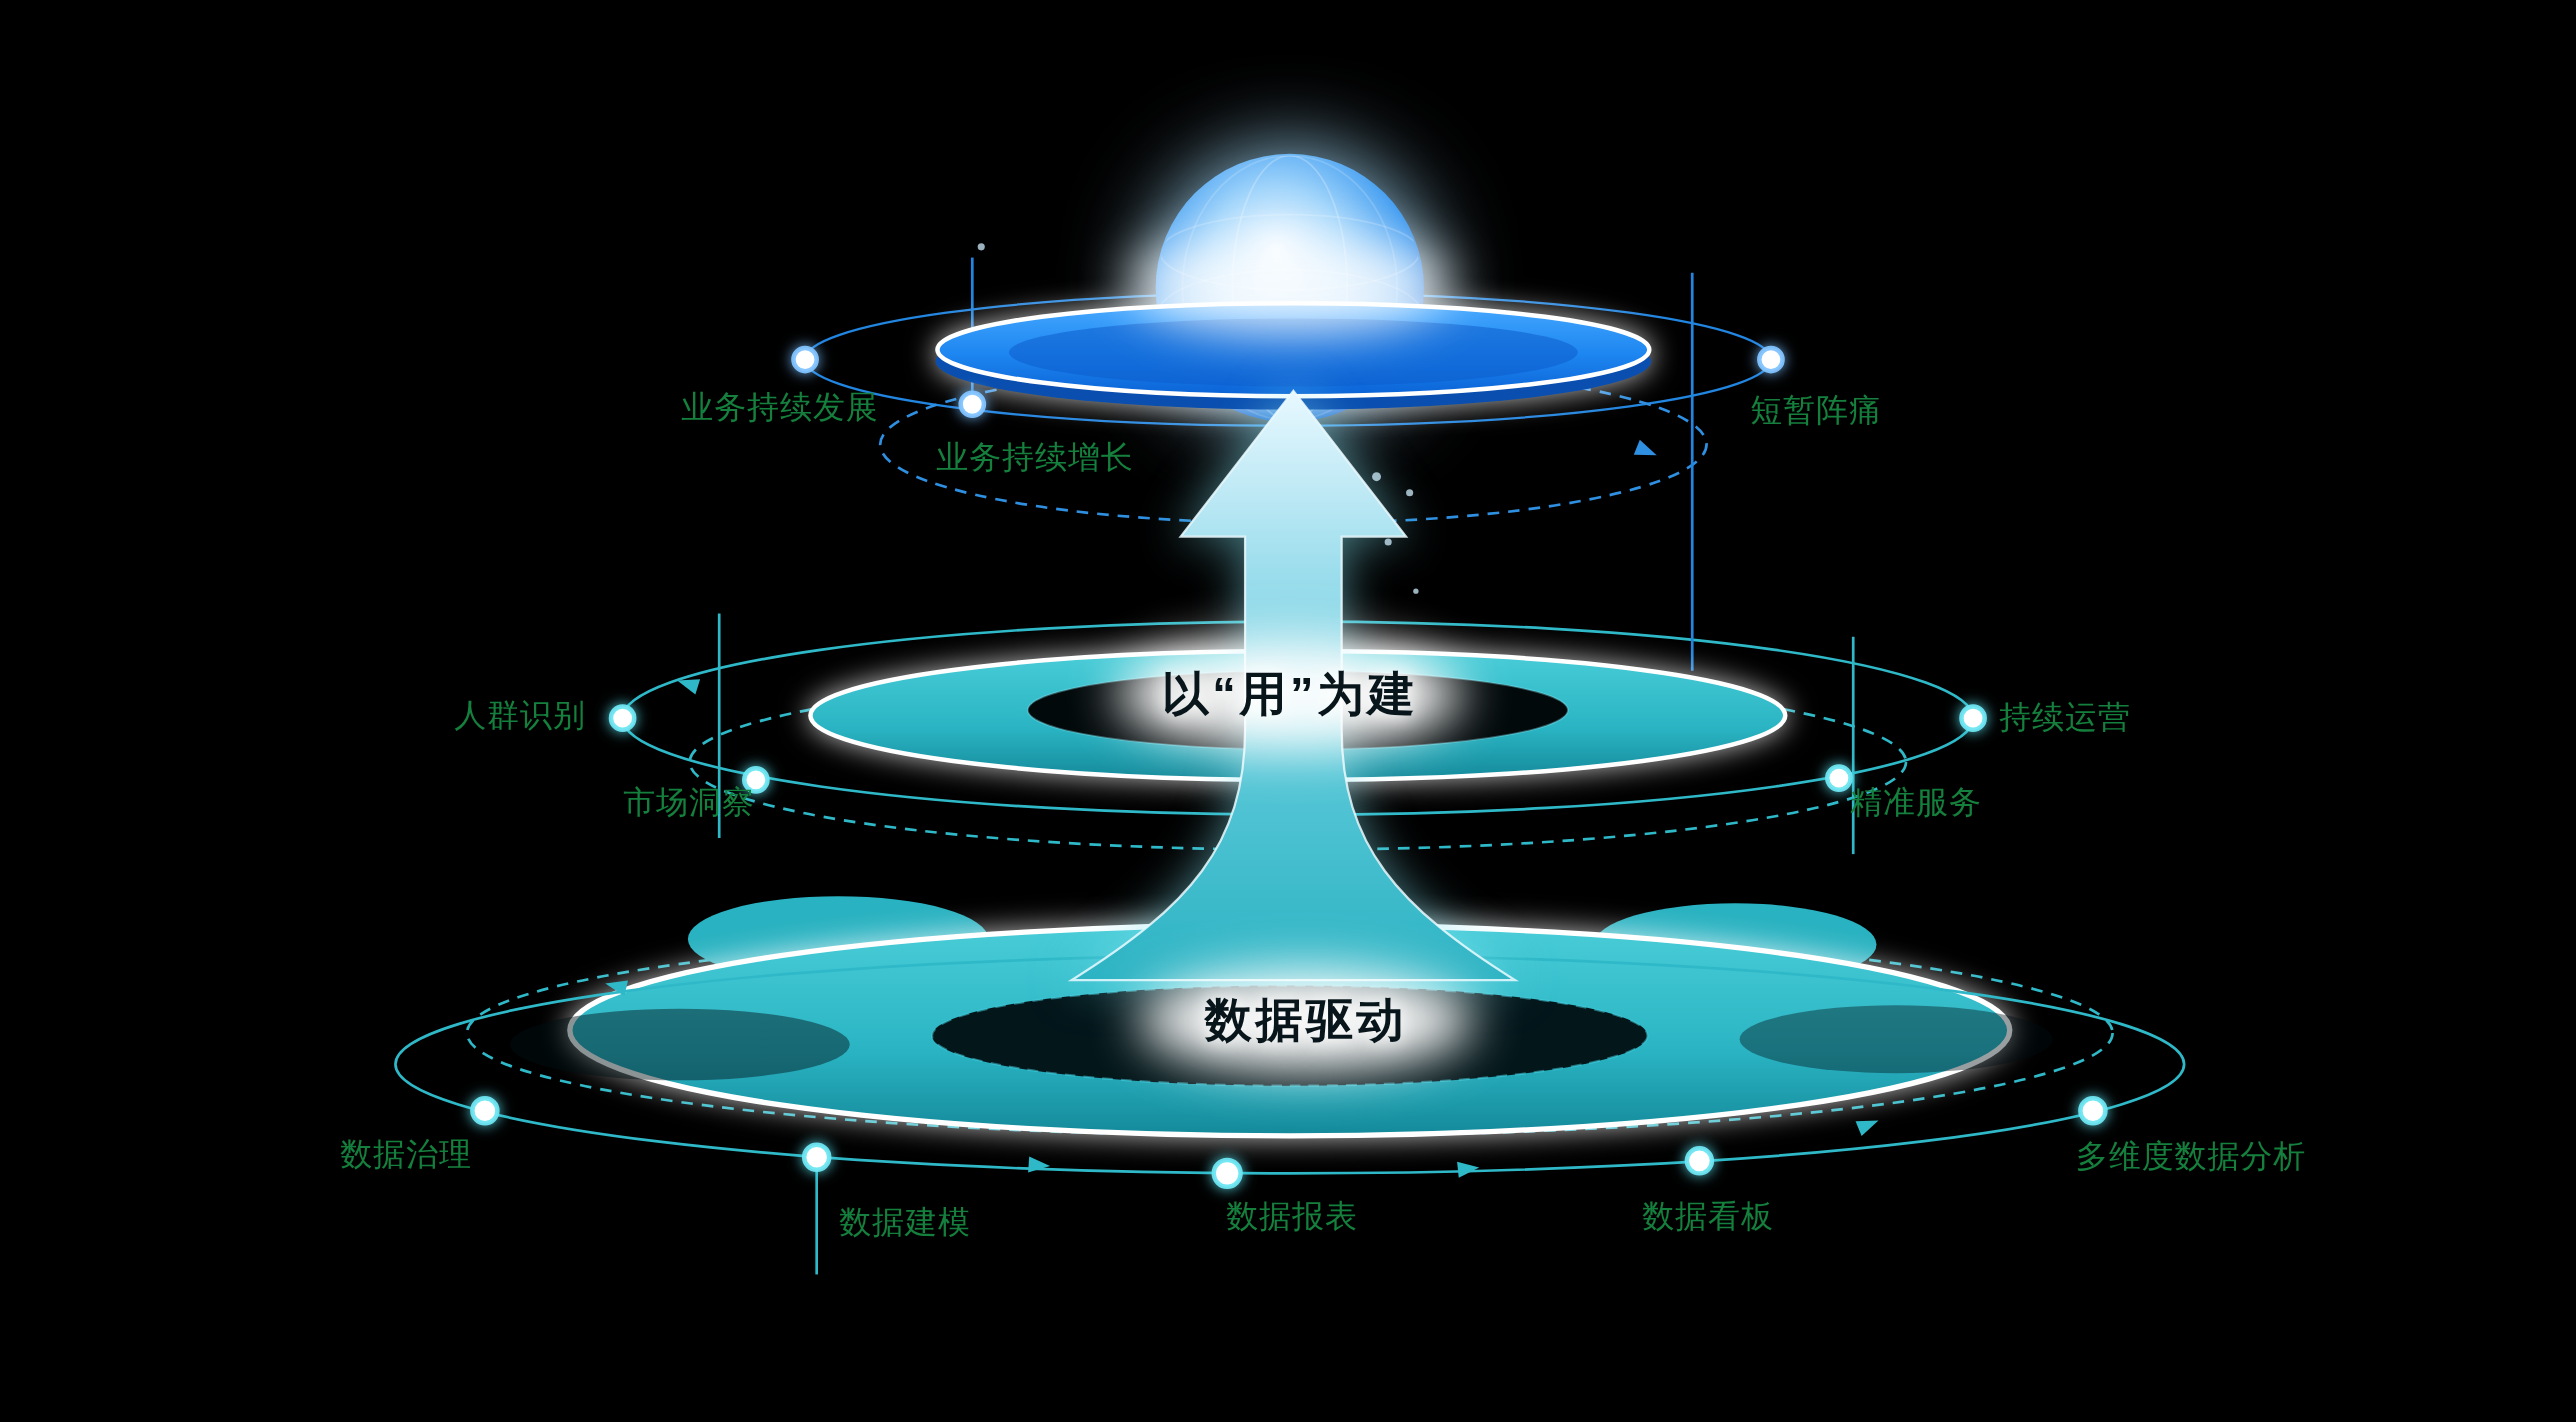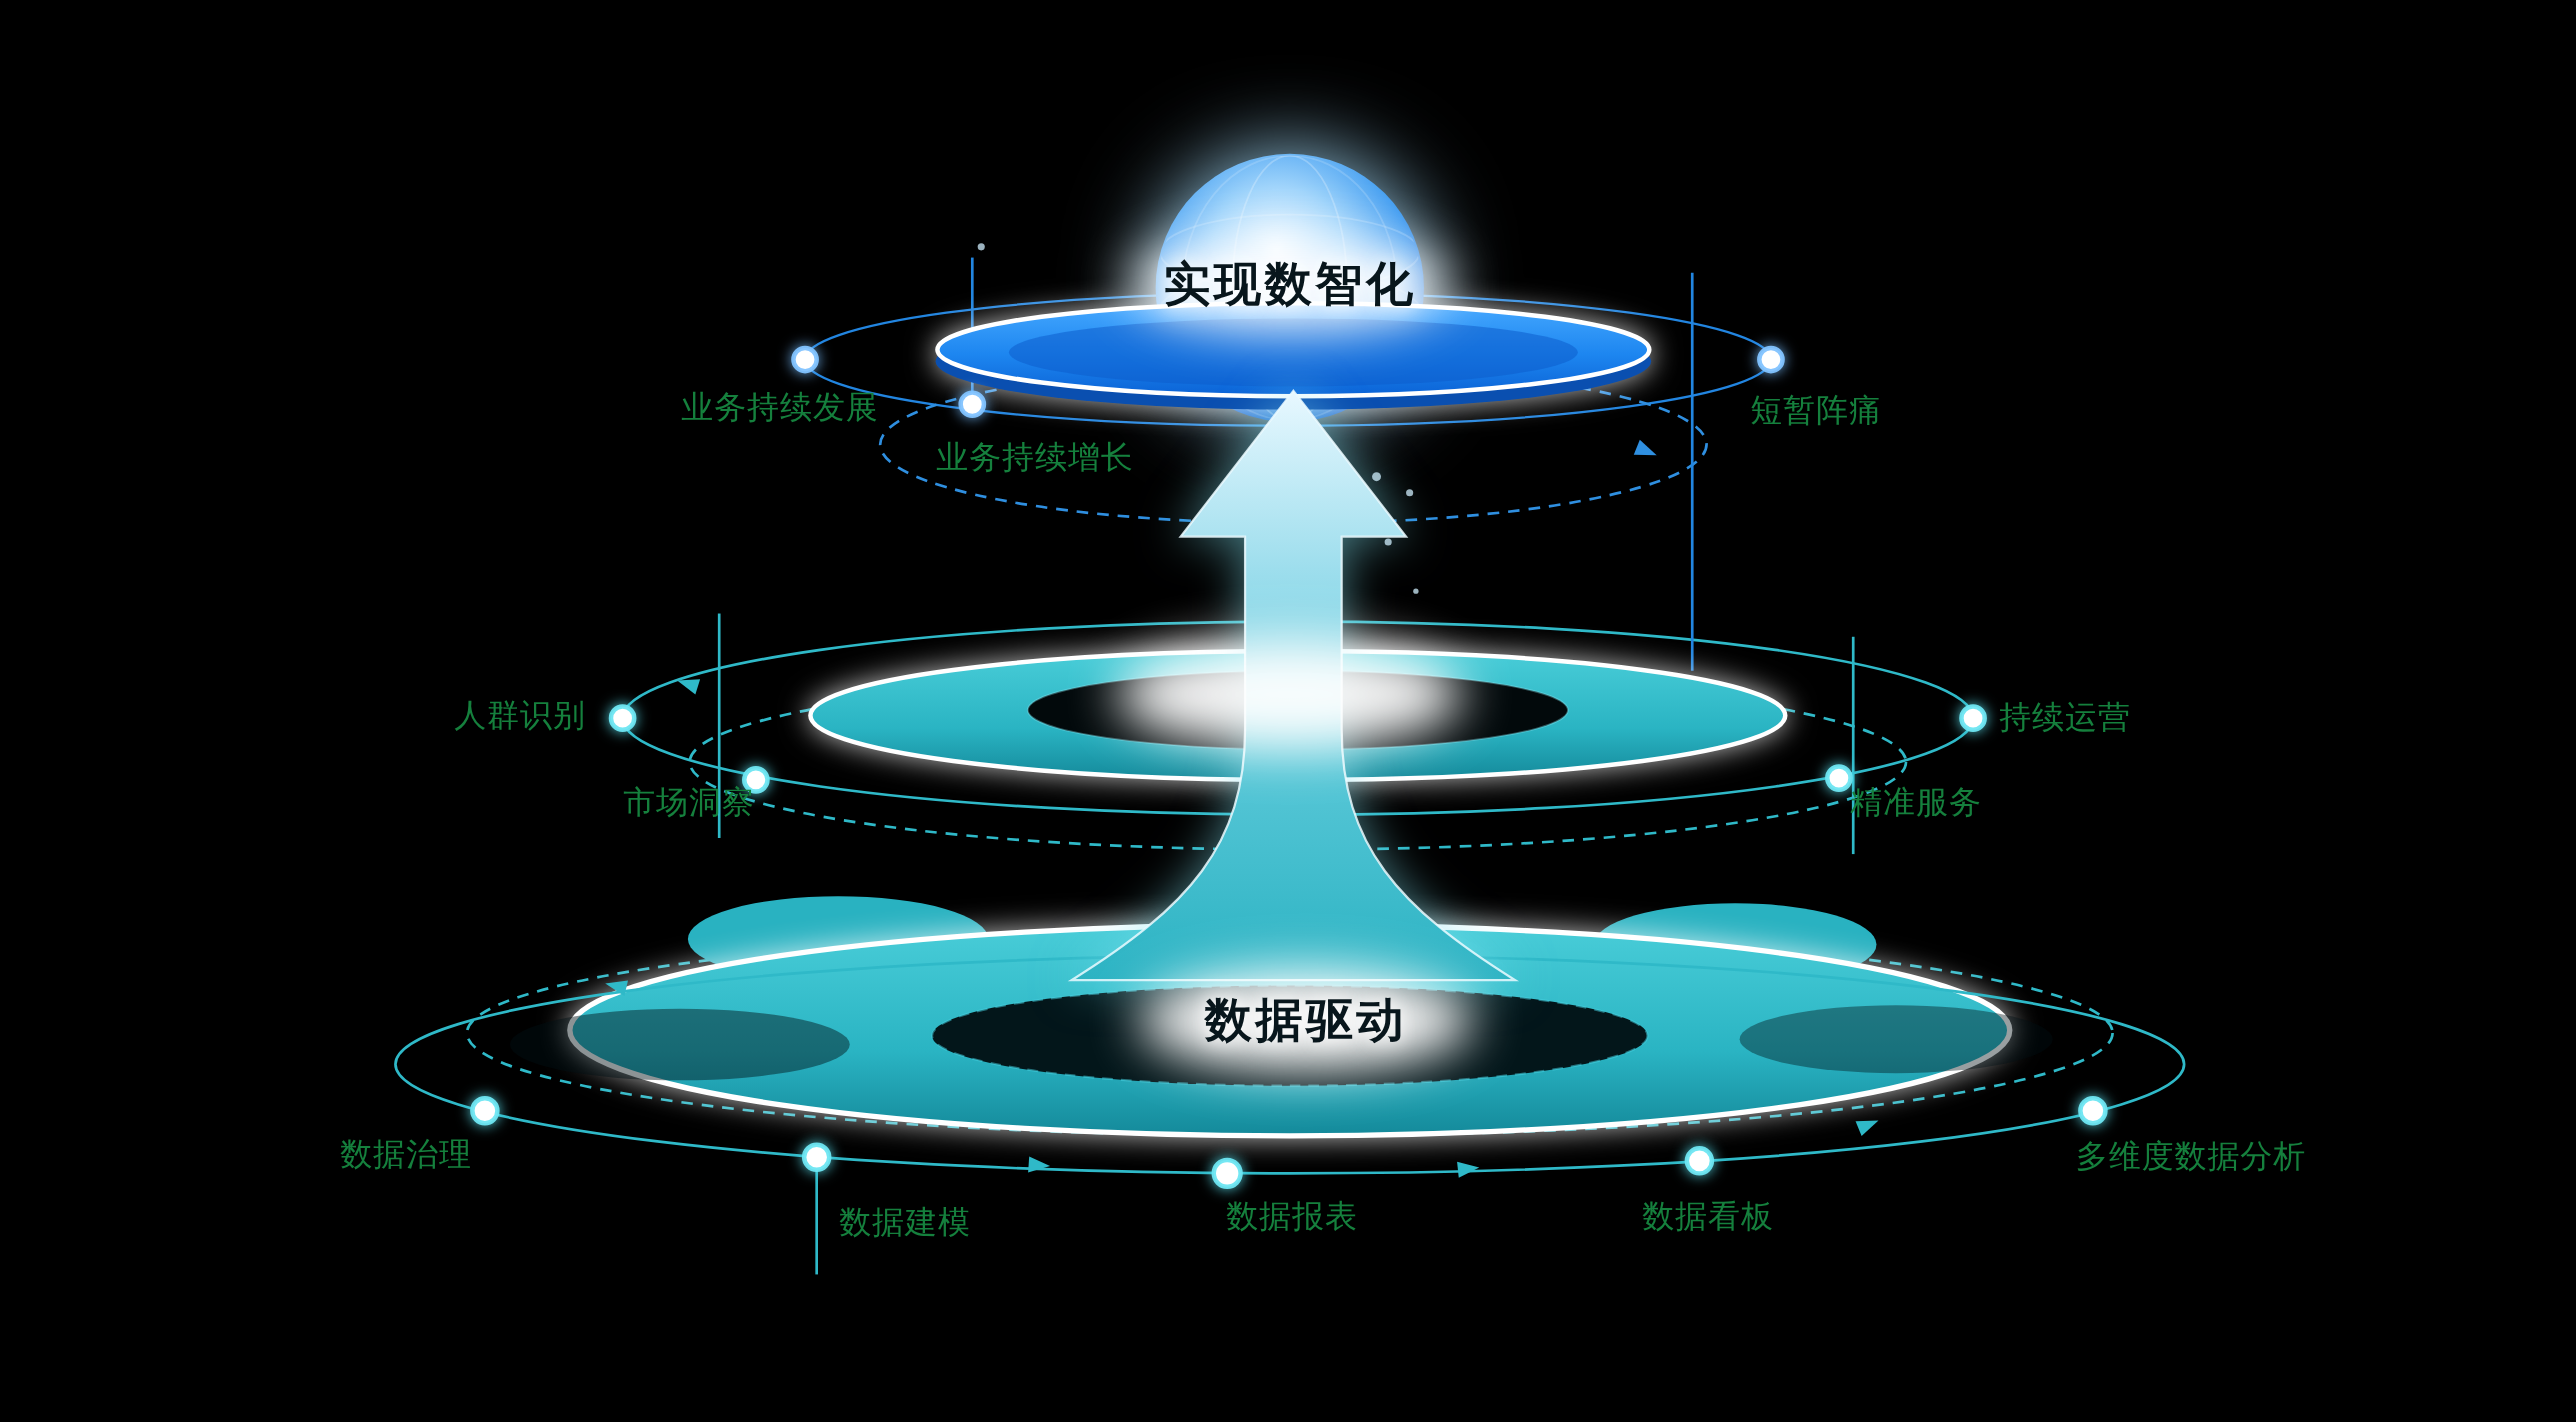--- a/index.html
+++ b/index.html
@@ -163,21 +163,21 @@
       <circle cx="1552" cy="606" r="4"></circle>
       <circle cx="1583" cy="661" r="3"></circle>
       <circle cx="1097" cy="276" r="4"></circle>
     </g>
   </svg>
 
   <div class="pill" style="left:1129px;top:234px;width:322px;height:98px;opacity:.85;"></div>
   <div class="pill" style="left:1116px;top:639px;width:347px;height:111px;opacity:.95;"></div>
   <div class="pill" style="left:1138px;top:968px;width:336px;height:104px;opacity:.95;"></div>
 
-  <div class="main-label" style="left:1290px;top:284px;">实现数智化</div>
+  <div class="main-label" style="left:1290px;top:694px;">以“用”为建</div>
   <div class="main-label" style="left:1306px;top:1020px;">数据驱动</div>
 
   <div class="ann" style="left:780px;top:408px;">业务持续发展</div>
   <div class="ann" style="left:1035px;top:458px;">业务持续增长</div>
   <div class="ann" style="left:1816px;top:411px;">短暂阵痛</div>
   <div class="ann" style="left:520px;top:716px;">人群识别</div>
   <div class="ann" style="left:641px;top:803px;margin-left:48px;">市场洞察</div>
   <div class="ann" style="left:2065px;top:718px;text-align:right;">持续运营</div>
   <div class="ann" style="left:1916px;top:803px;">精准服务</div>
   <div class="ann" style="left:406px;top:1155px;">数据治理</div>

